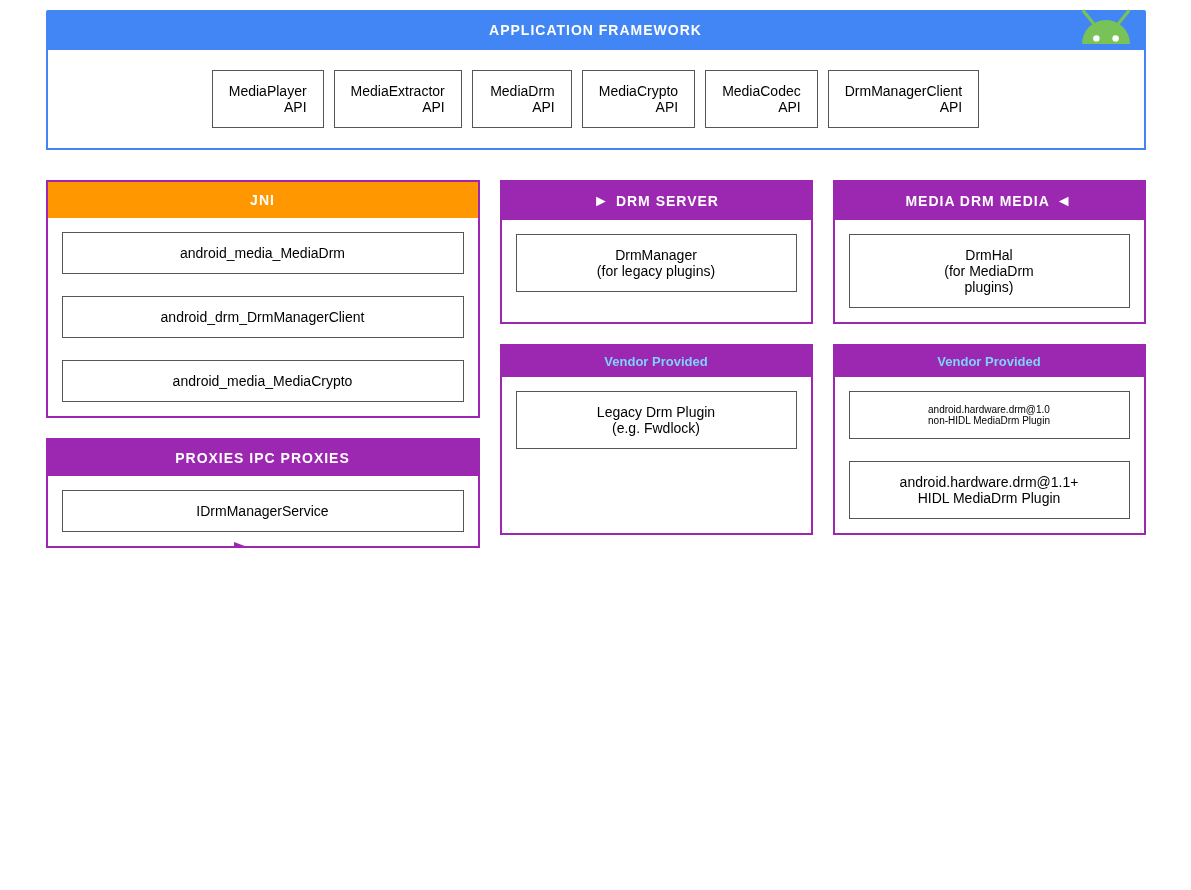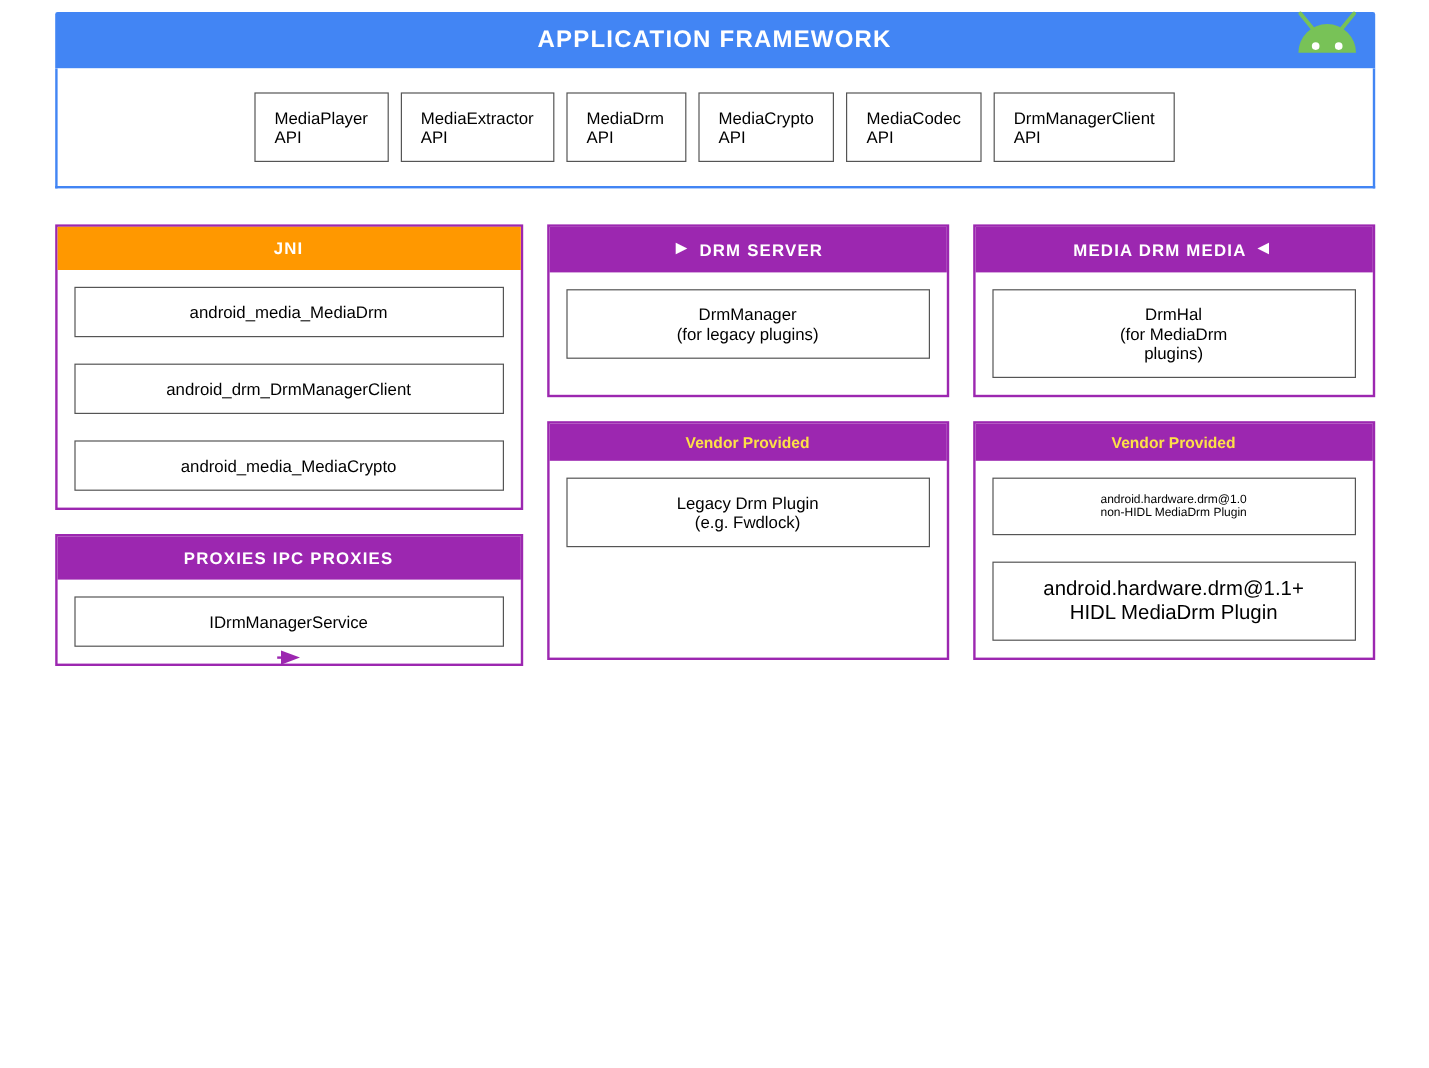--- a/index.html
+++ b/index.html
@@ -15,40 +15,40 @@
     
     .app-framework {
       margin-bottom: 30px;
     }
 
     .app-framework-header {
       background: #4285f4;
       color: #fff;
       text-align: center;
       padding: 12px;
-      font-size: 20px;
+      font-size: 14px;
       font-weight: bold;
       letter-spacing: 1px;
       border-radius: 2px 2px 0 0;
     }
 
     .app-framework-body {
       border: 2px solid #4285f4;
       border-top: none;
       display: flex;
       justify-content: center;
       padding: 20px 20px;
       gap: 10px;
       background: #fff;
     }
 
     .api-box {
       border: 1.5px solid #555;
       padding: 12px 16px;
-      text-align: left;
+      text-align: right;
       font-size: 14px;
       min-width: 100px;
     }
 
     .section-box {
       border: 2.5px solid #9c27b0;
       background: #fff;
     }
 
     .section-header {
@@ -78,21 +78,21 @@
     .inner-box {
       border: 1.5px solid #555;
       padding: 12px 16px;
       text-align: center;
       font-size: 14px;
       background: #fff;
     }
 
     .vendor-label {
       background: #9c27b0;
-      color: #fde047;
+      color: #7dd3fc;
       text-align: center;
       padding: 8px;
       font-size: 13px;
       font-weight: bold;
     }
 
     
     .connectors {
       position: absolute;
       top: 0;
@@ -125,21 +125,21 @@
     .full-section {
       display: flex;
       gap: 20px;
       margin-top: 10px;
     }
 
     .left-sections {
       display: flex;
       flex-direction: column;
       gap: 20px;
-      width: 390px;
+      width: 434px;
     }
 
   </style>
 </head>
 <body>
 
 <div class="diagram-wrapper" style="position:relative; width:1100px; margin:0 auto; padding-top:10px;">
 
   <div class="android-logo" style="position:absolute; top:0; right:0; z-index:10;">
     <svg viewBox="0 0 100 100" width="85" height="85">
@@ -229,21 +229,21 @@
             <div class="inner-box" style="white-space:pre-line;">Legacy Drm Plugin
 (e.g. Fwdlock)</div>
           </div>
         </div>
 
         <div style="flex:1; border:2.5px solid #9c27b0;">
           <div class="vendor-label">Vendor Provided</div>
           <div class="section-body">
             <div class="inner-box" style="white-space:pre-line; font-size:10px;">android.hardware.drm@1.0
 non-HIDL MediaDrm Plugin</div>
-            <div class="inner-box" style="white-space:pre-line; font-size:17px;">android.hardware.drm@1.1+
+            <div class="inner-box" style="white-space:pre-line; font-size:14px;">android.hardware.drm@1.1+
 HIDL MediaDrm Plugin</div>
           </div>
         </div>
 
       </div>
 
     </div>
   </div>
 
   <svg class="connectors" style="position:absolute;top:0;left:0;width:100%;height:100%;pointer-events:none;">

